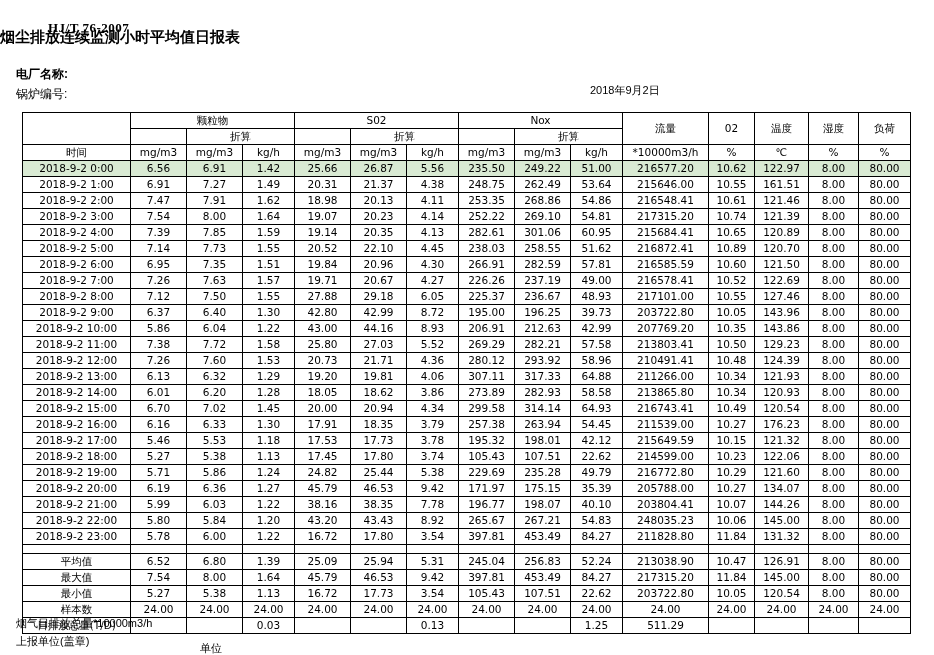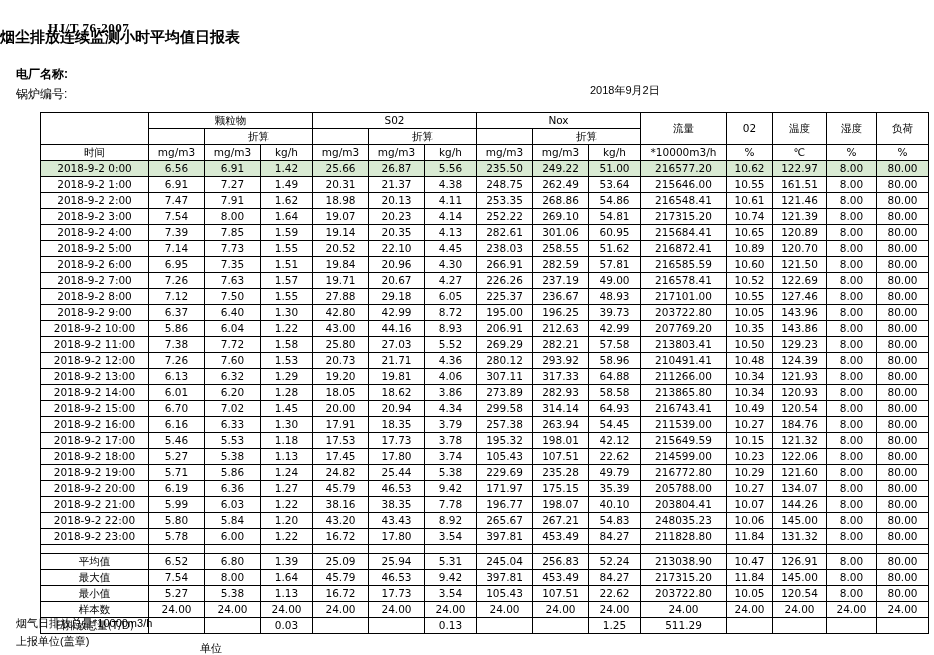--- a/index.html
+++ b/index.html
@@ -19,21 +19,21 @@
   .title{
     position:absolute;left:0;top:28px;width:934px;
     font-size:15px;font-weight:bold;
     font-family:"DejaVu Sans","Liberation Sans",sans-serif;
   }
   .lbl-plant{position:absolute;left:16px;top:66px;font-weight:bold;font-size:12px;}
   .lbl-boiler{position:absolute;left:16px;top:86px;font-weight:normal;font-size:12px;}
   .lbl-date{position:absolute;left:590px;top:83px;font-size:11px;}
 
   table.main{
-    position:absolute;left:40px;top:112px;
+    position:absolute;left:22px;top:112px;
     border-collapse:collapse;
     table-layout:fixed;
   }
   table.main td, table.main th{
     border:1px solid #000;
     font-size:10.5px;
     font-family:"DejaVu Sans","Liberation Sans",sans-serif;
     padding:0;
     height:15px;
     line-height:15px;
@@ -397,21 +397,21 @@
         <td class="num">6.33</td>
         <td class="num">1.30</td>
         <td class="num">17.91</td>
         <td class="num">18.35</td>
         <td class="num">3.79</td>
         <td class="num">257.38</td>
         <td class="num">263.94</td>
         <td class="num">54.45</td>
         <td class="num">211539.00</td>
         <td class="num">10.27</td>
-        <td class="num">184.76</td>
+        <td class="num">176.23</td>
         <td class="num">8.00</td>
         <td class="num">80.00</td>
       </tr>
       <tr>
         <td class="timecell">2018-9-2 17:00</td>
         <td class="num">5.46</td>
         <td class="num">5.53</td>
         <td class="num">1.18</td>
         <td class="num">17.53</td>
         <td class="num">17.73</td>

